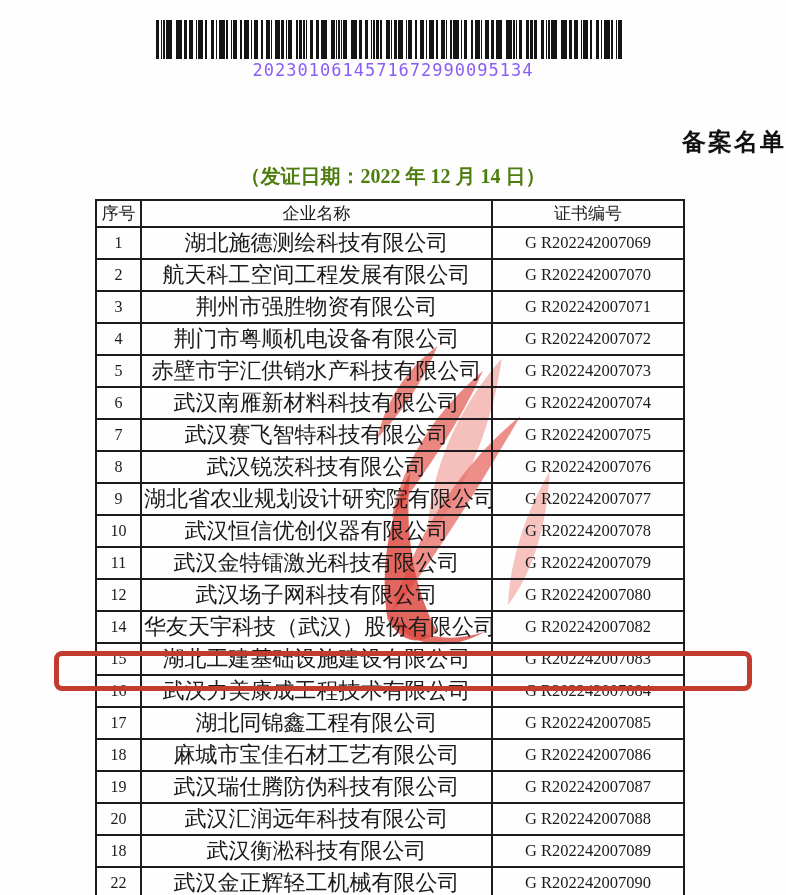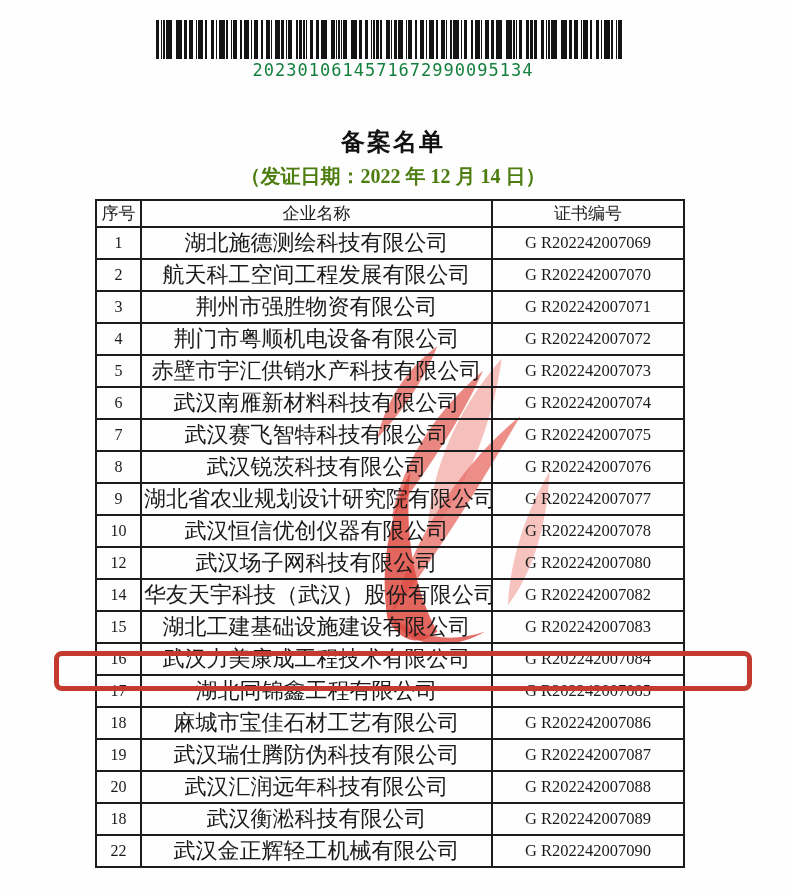--- a/index.html
+++ b/index.html
@@ -29,39 +29,39 @@
       repeating-linear-gradient(90deg, #141414 0 1px, #ffffff 1px 5px);
   }
   .barcode-number {
     position: absolute;
     left: 0; top: 60px;
     width: 100%;
     text-align: center;
     font-family: "DejaVu Sans Mono", monospace;
     font-size: 17px;
     letter-spacing: 1px;
-    color: #15803d;
+    color: #8b5cf6;
   }
 
   
   .title-line1 {
     position: absolute;
     left: 0; top: 86px;
     width: 100%;
     text-align: center;
     font-size: 24px;
     font-weight: bold;
     color: #111;
     letter-spacing: 1px;
   }
   .title-line2 {
     position: absolute;
     left: 0; top: 126px;
     width: 100%;
-    text-align: center;
+    text-align: right;
     font-size: 24px;
     font-weight: bold;
     color: #111;
     letter-spacing: 2px;
   }
   .issue-date {
     position: absolute;
     left: 0; top: 163px;
     width: 100%;
     text-align: center;
@@ -215,20 +215,25 @@
       <td class="cell-company">湖北省农业规划设计研究院有限公司</td>
       <td class="cell-cert">GR202242007077</td>
     </tr>
 
     <tr>
       <td class="cell-no">10</td>
       <td class="cell-company">武汉恒信优创仪器有限公司</td>
       <td class="cell-cert">GR202242007078</td>
     </tr>
 
+    <tr>
+      <td class="cell-no">11</td>
+      <td class="cell-company">武汉金特镭激光科技有限公司</td>
+      <td class="cell-cert">GR202242007079</td>
+    </tr>
 
     <tr>
       <td class="cell-no">12</td>
       <td class="cell-company">武汉场子网科技有限公司</td>
       <td class="cell-cert">GR202242007080</td>
     </tr>
 
 
     <tr>
       <td class="cell-no">14</td>

